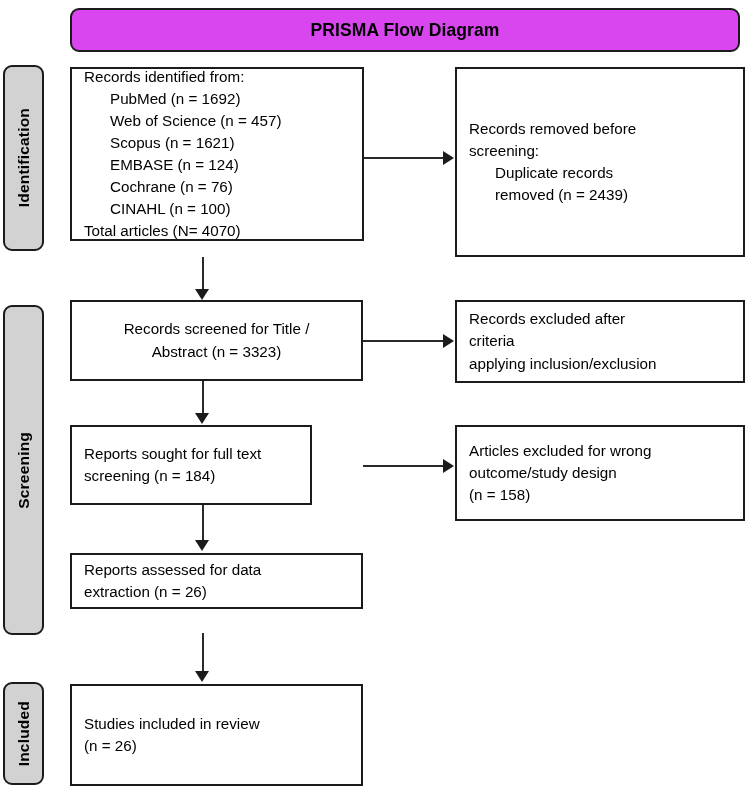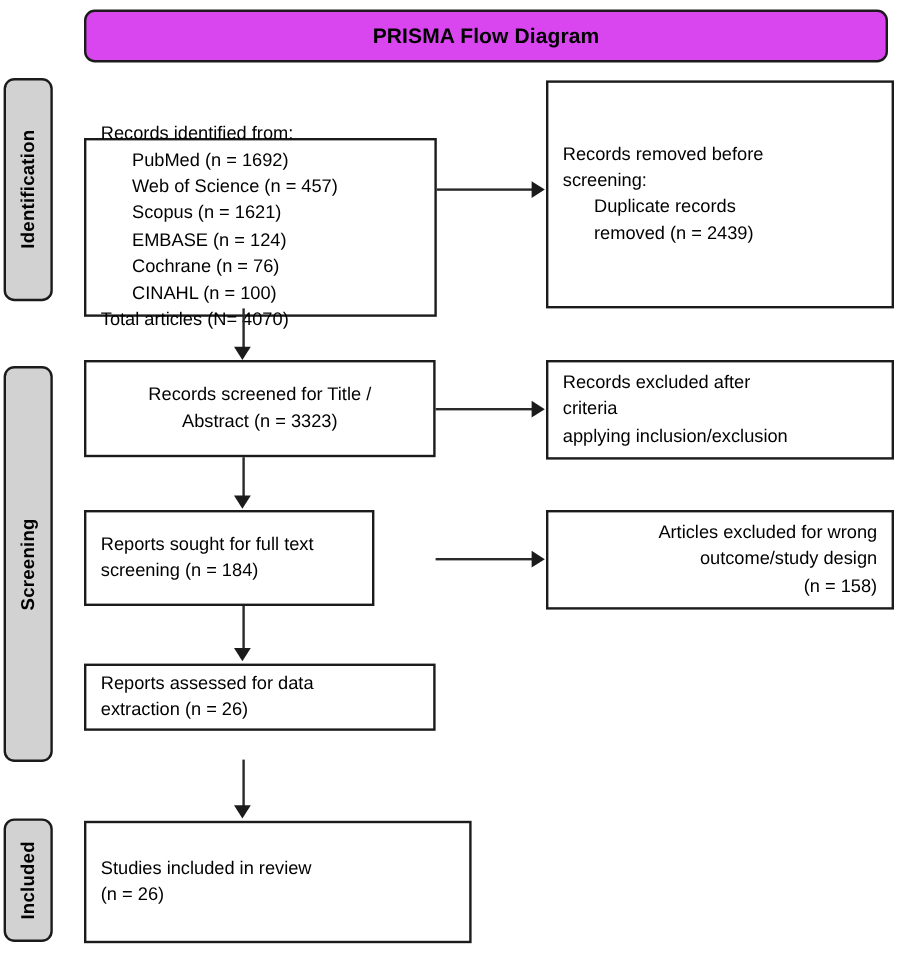--- a/index.html
+++ b/index.html
@@ -82,28 +82,28 @@
     padding: 6px 12px;
   }
   .flow-box .box-line {
     font-size: 15.2px;
     line-height: 1.455;
     white-space: pre;
     color: #000;
   }
   .indent-1 { padding-left: 26px; }
 
-  #box-identified      { left: 70px;  top: 67px;  width: 294px; height: 149px; margin-top: 48px; }
+  #box-identified      { left: 70px;  top: 67px;  width: 294px; height: 174px; }
   #box-removed         { left: 455px; top: 67px;  width: 290px; height: 190px; justify-content: center; }
   #box-screened        { left: 70px;  top: 300px; width: 293px; height: 81px; text-align: center; }
   #box-excluded-screen { left: 455px; top: 300px; width: 290px; height: 83px; }
   #box-fulltext        { left: 70px;  top: 425px; width: 242px; height: 80px; }
-  #box-excluded-full   { left: 455px; top: 425px; width: 290px; height: 83px; align-items: flex-end; }
+  #box-excluded-full   { left: 455px; top: 425px; width: 290px; height: 96px; }
   #box-assessed        { left: 70px;  top: 553px; width: 293px; height: 56px; }
-  #box-included        { left: 70px;  top: 684px; width: 323px; height: 102px; }
+  #box-included        { left: 70px;  top: 684px; width: 293px; height: 102px; }
 
   
   .connector {
     position: absolute;
   }
   .v-line {
     background: #2a2a2a;
     width: 2px;
   }
   .h-line {

